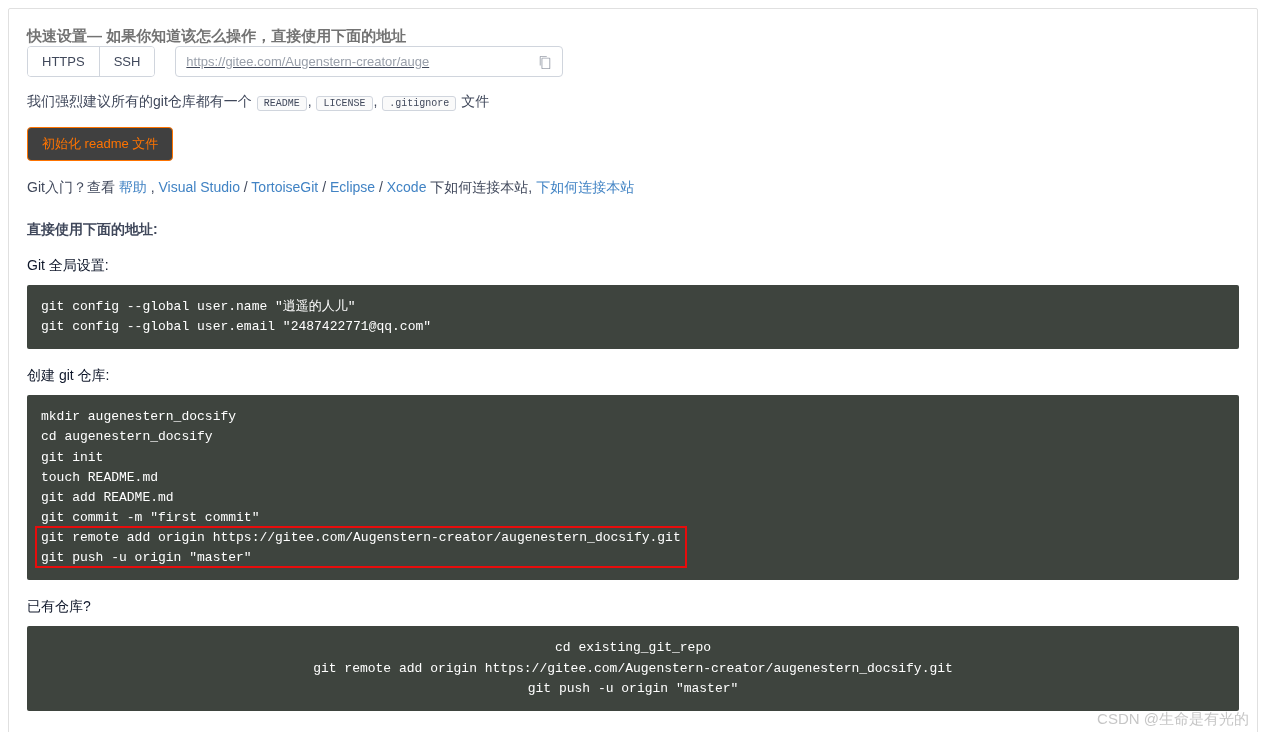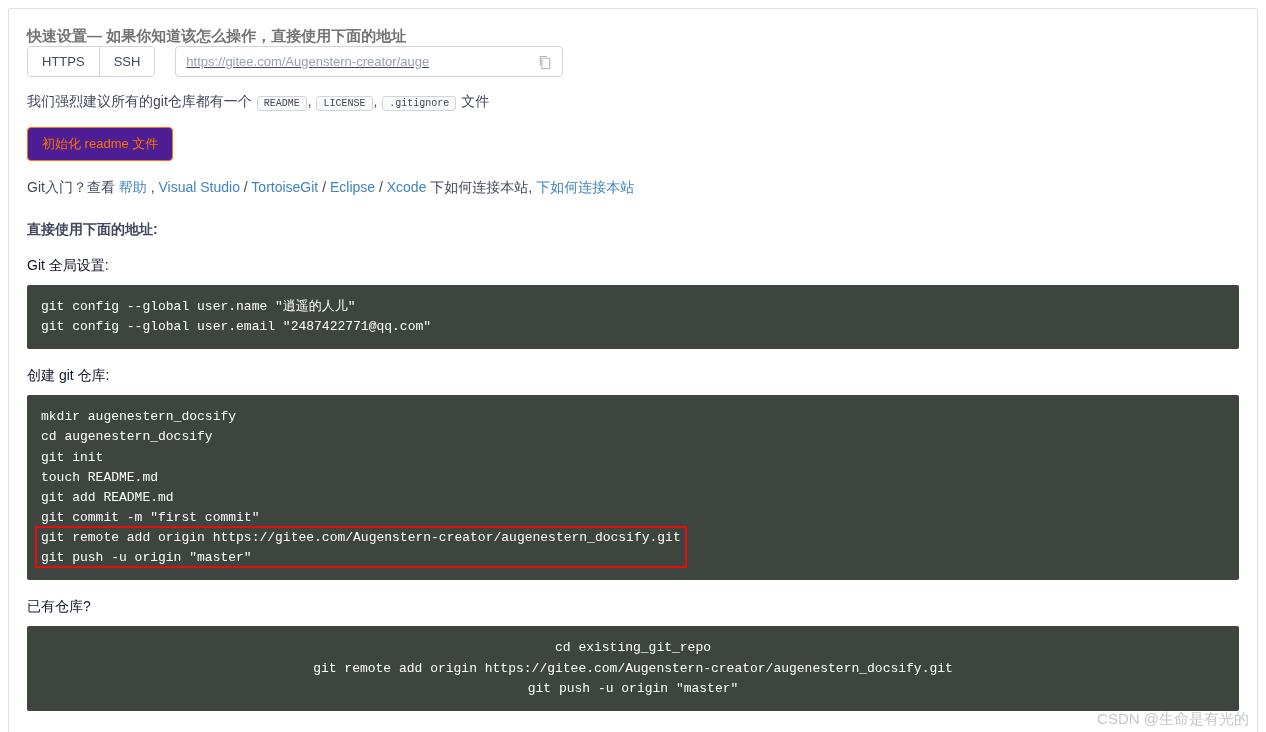--- a/index.html
+++ b/index.html
@@ -85,21 +85,21 @@
       font-family: Consolas, "Courier New", monospace;
       font-size: 10px;
       color: #40485b;
       background: #fafafa;
       margin: 0 1px;
     }
     .init-btn {
       display: inline-block;
       border: 1px solid #fe7300;
       color: #fe7300;
-      background: #4c1d95;
+      background: #404040;
       padding: 7px 14px;
       border-radius: 4px;
       font-size: 13px;
       cursor: pointer;
       margin-bottom: 18px;
     }
     .help-line {
       font-size: 14px;
       color: #40485b;
       margin-bottom: 24px;

